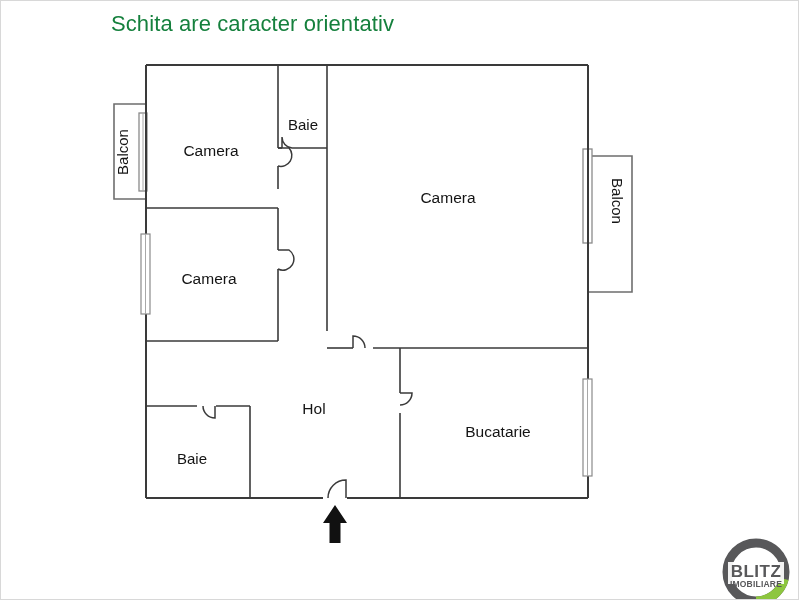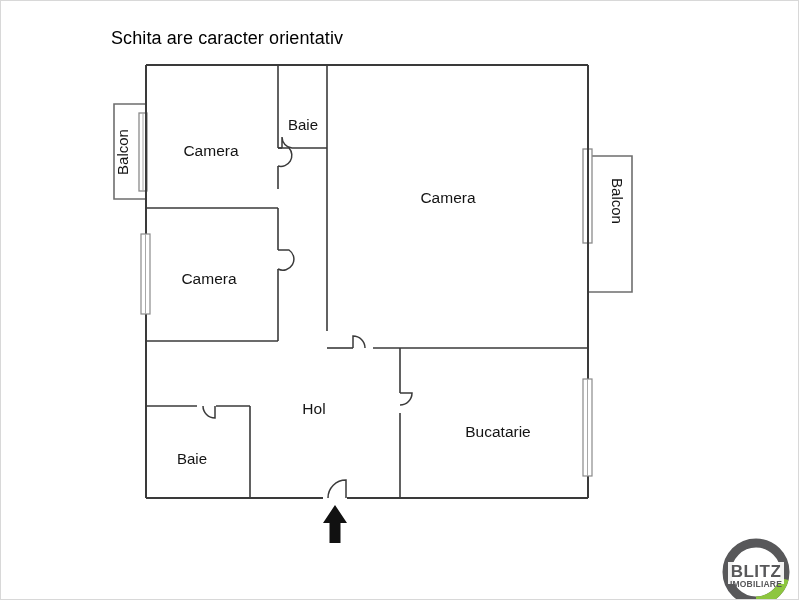--- a/index.html
+++ b/index.html
@@ -15,23 +15,23 @@
     width: 799px;
     height: 600px;
     background: #ffffff;
     border: 1px solid #d8d8d8;
     box-sizing: border-box;
     overflow: hidden;
   }
   #plan-title {
     position: absolute;
     left: 110px;
-    top: 27px;
-    font-size: 18px;
-    color: #000000;
+    top: 10px;
+    font-size: 22px;
+    color: #15803d;
     letter-spacing: 0.1px;
     white-space: nowrap;
   }
   #floorplan-svg {
     position: absolute;
     left: 0;
     top: 0;
   }
   .room-label {
     font-family: "Liberation Sans", sans-serif;

